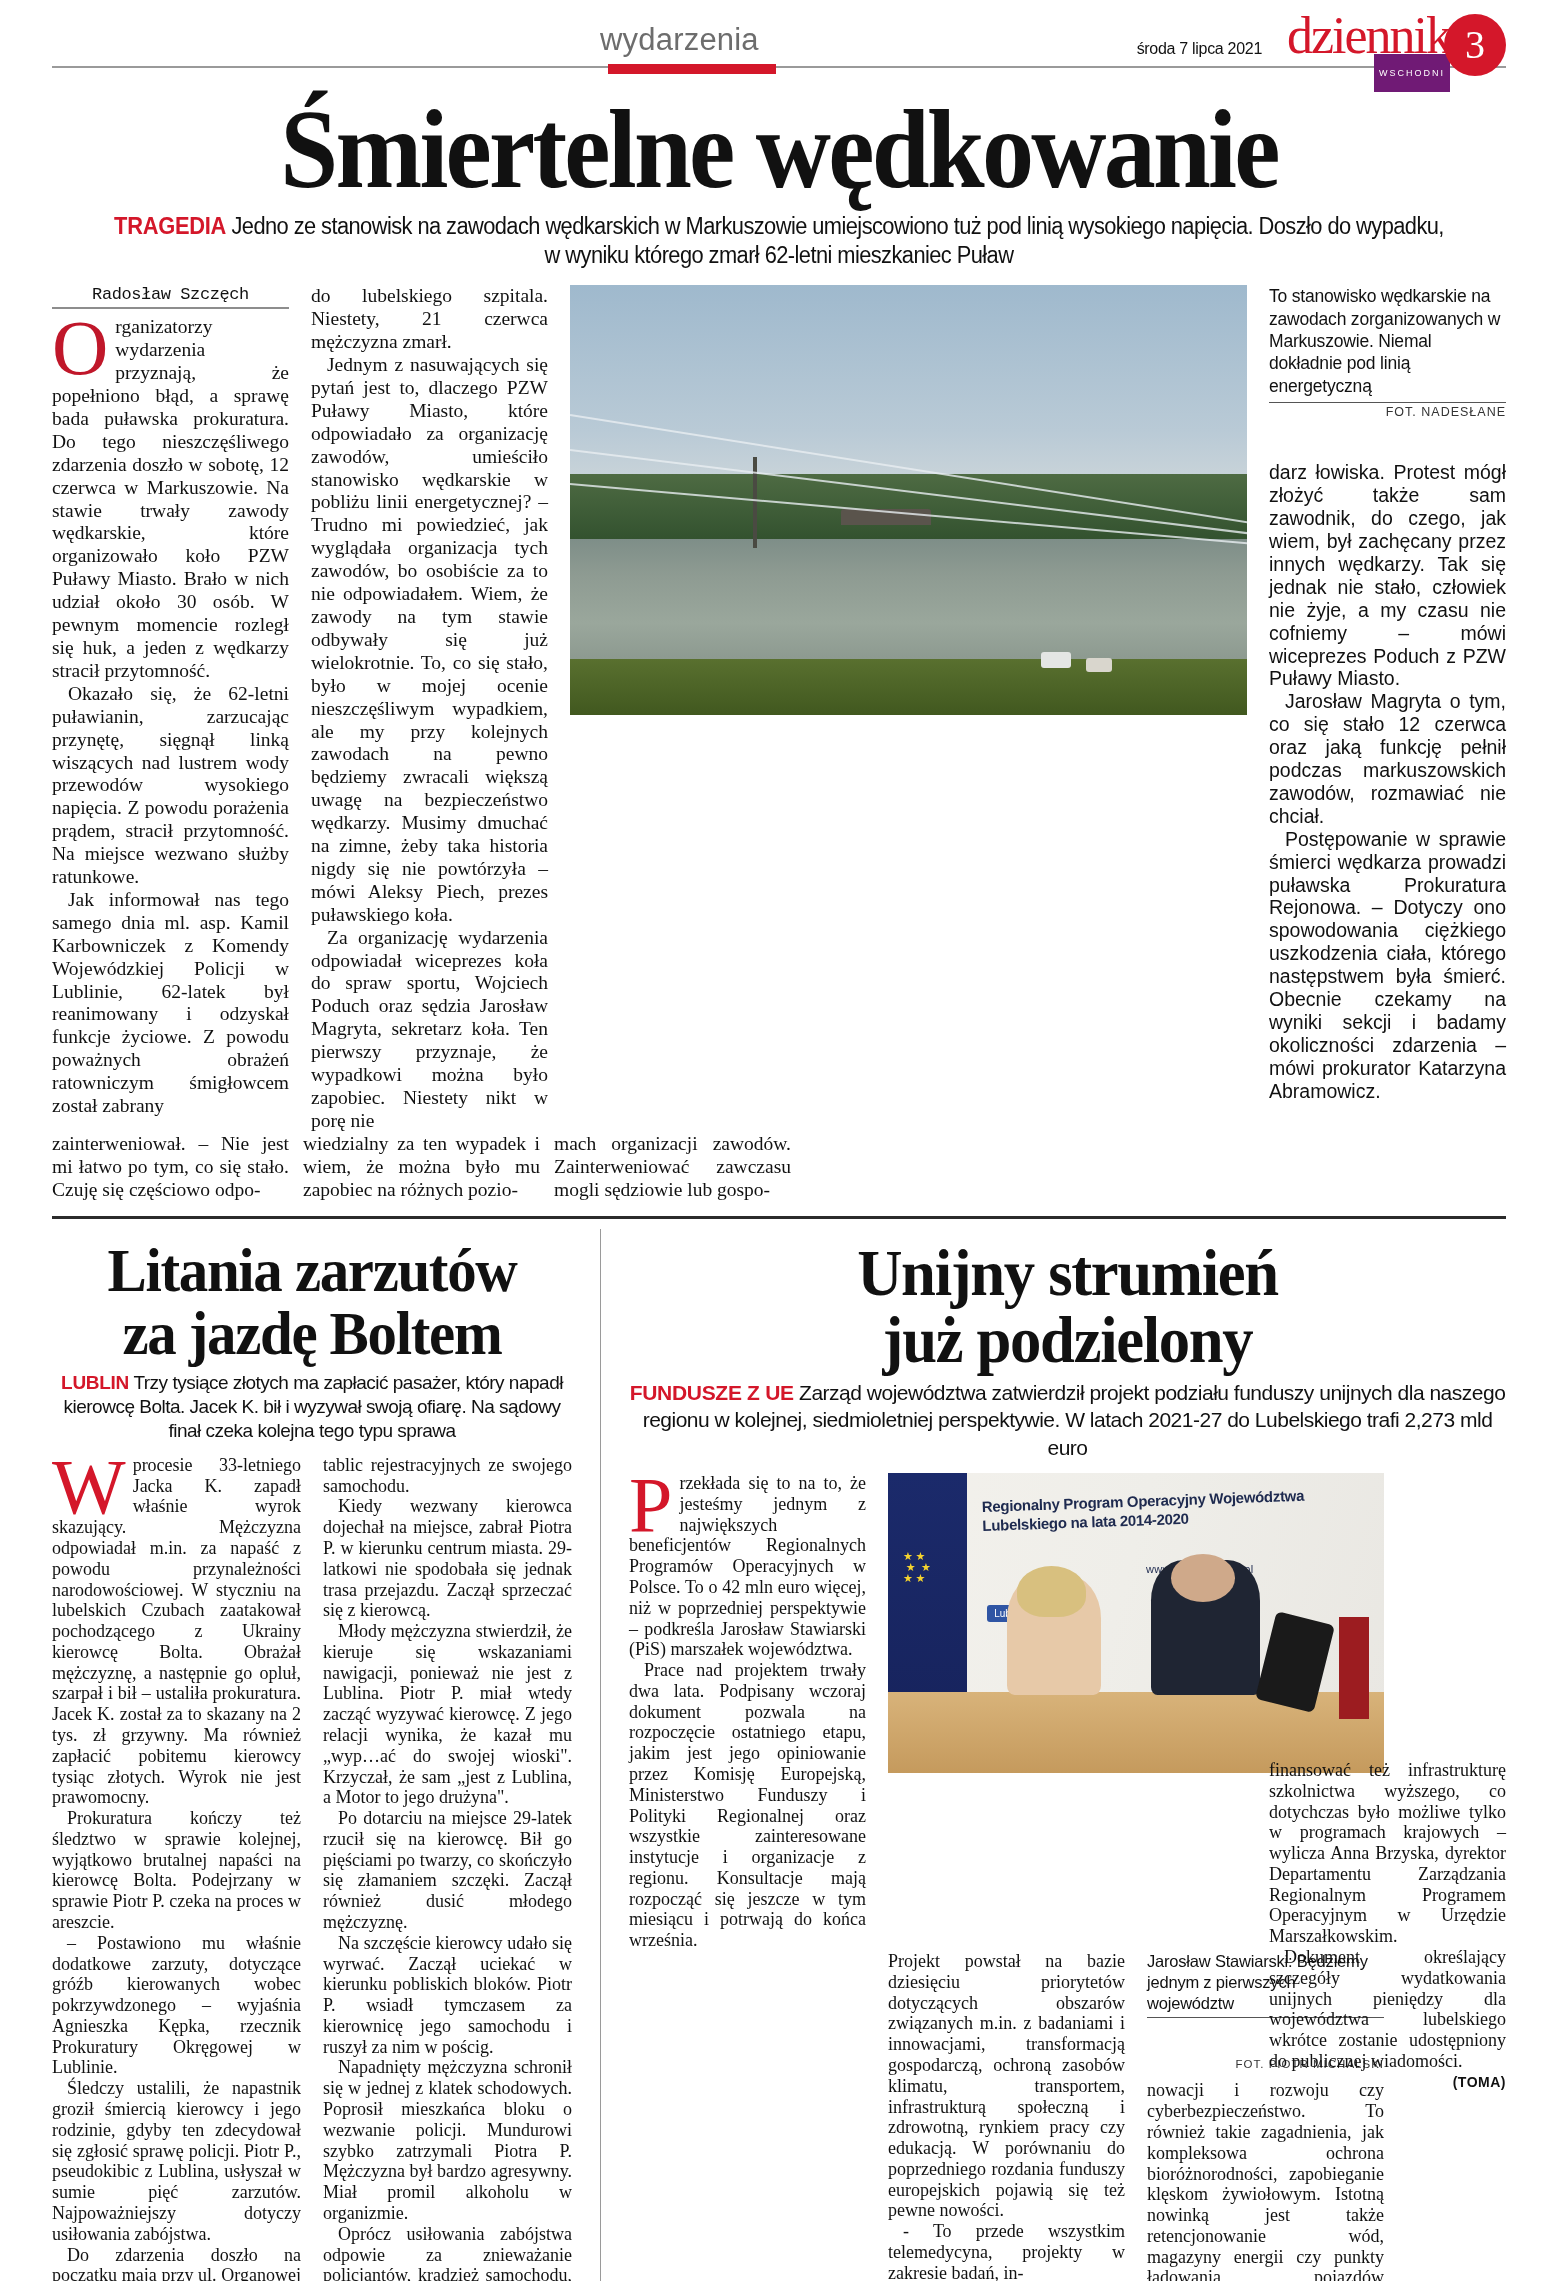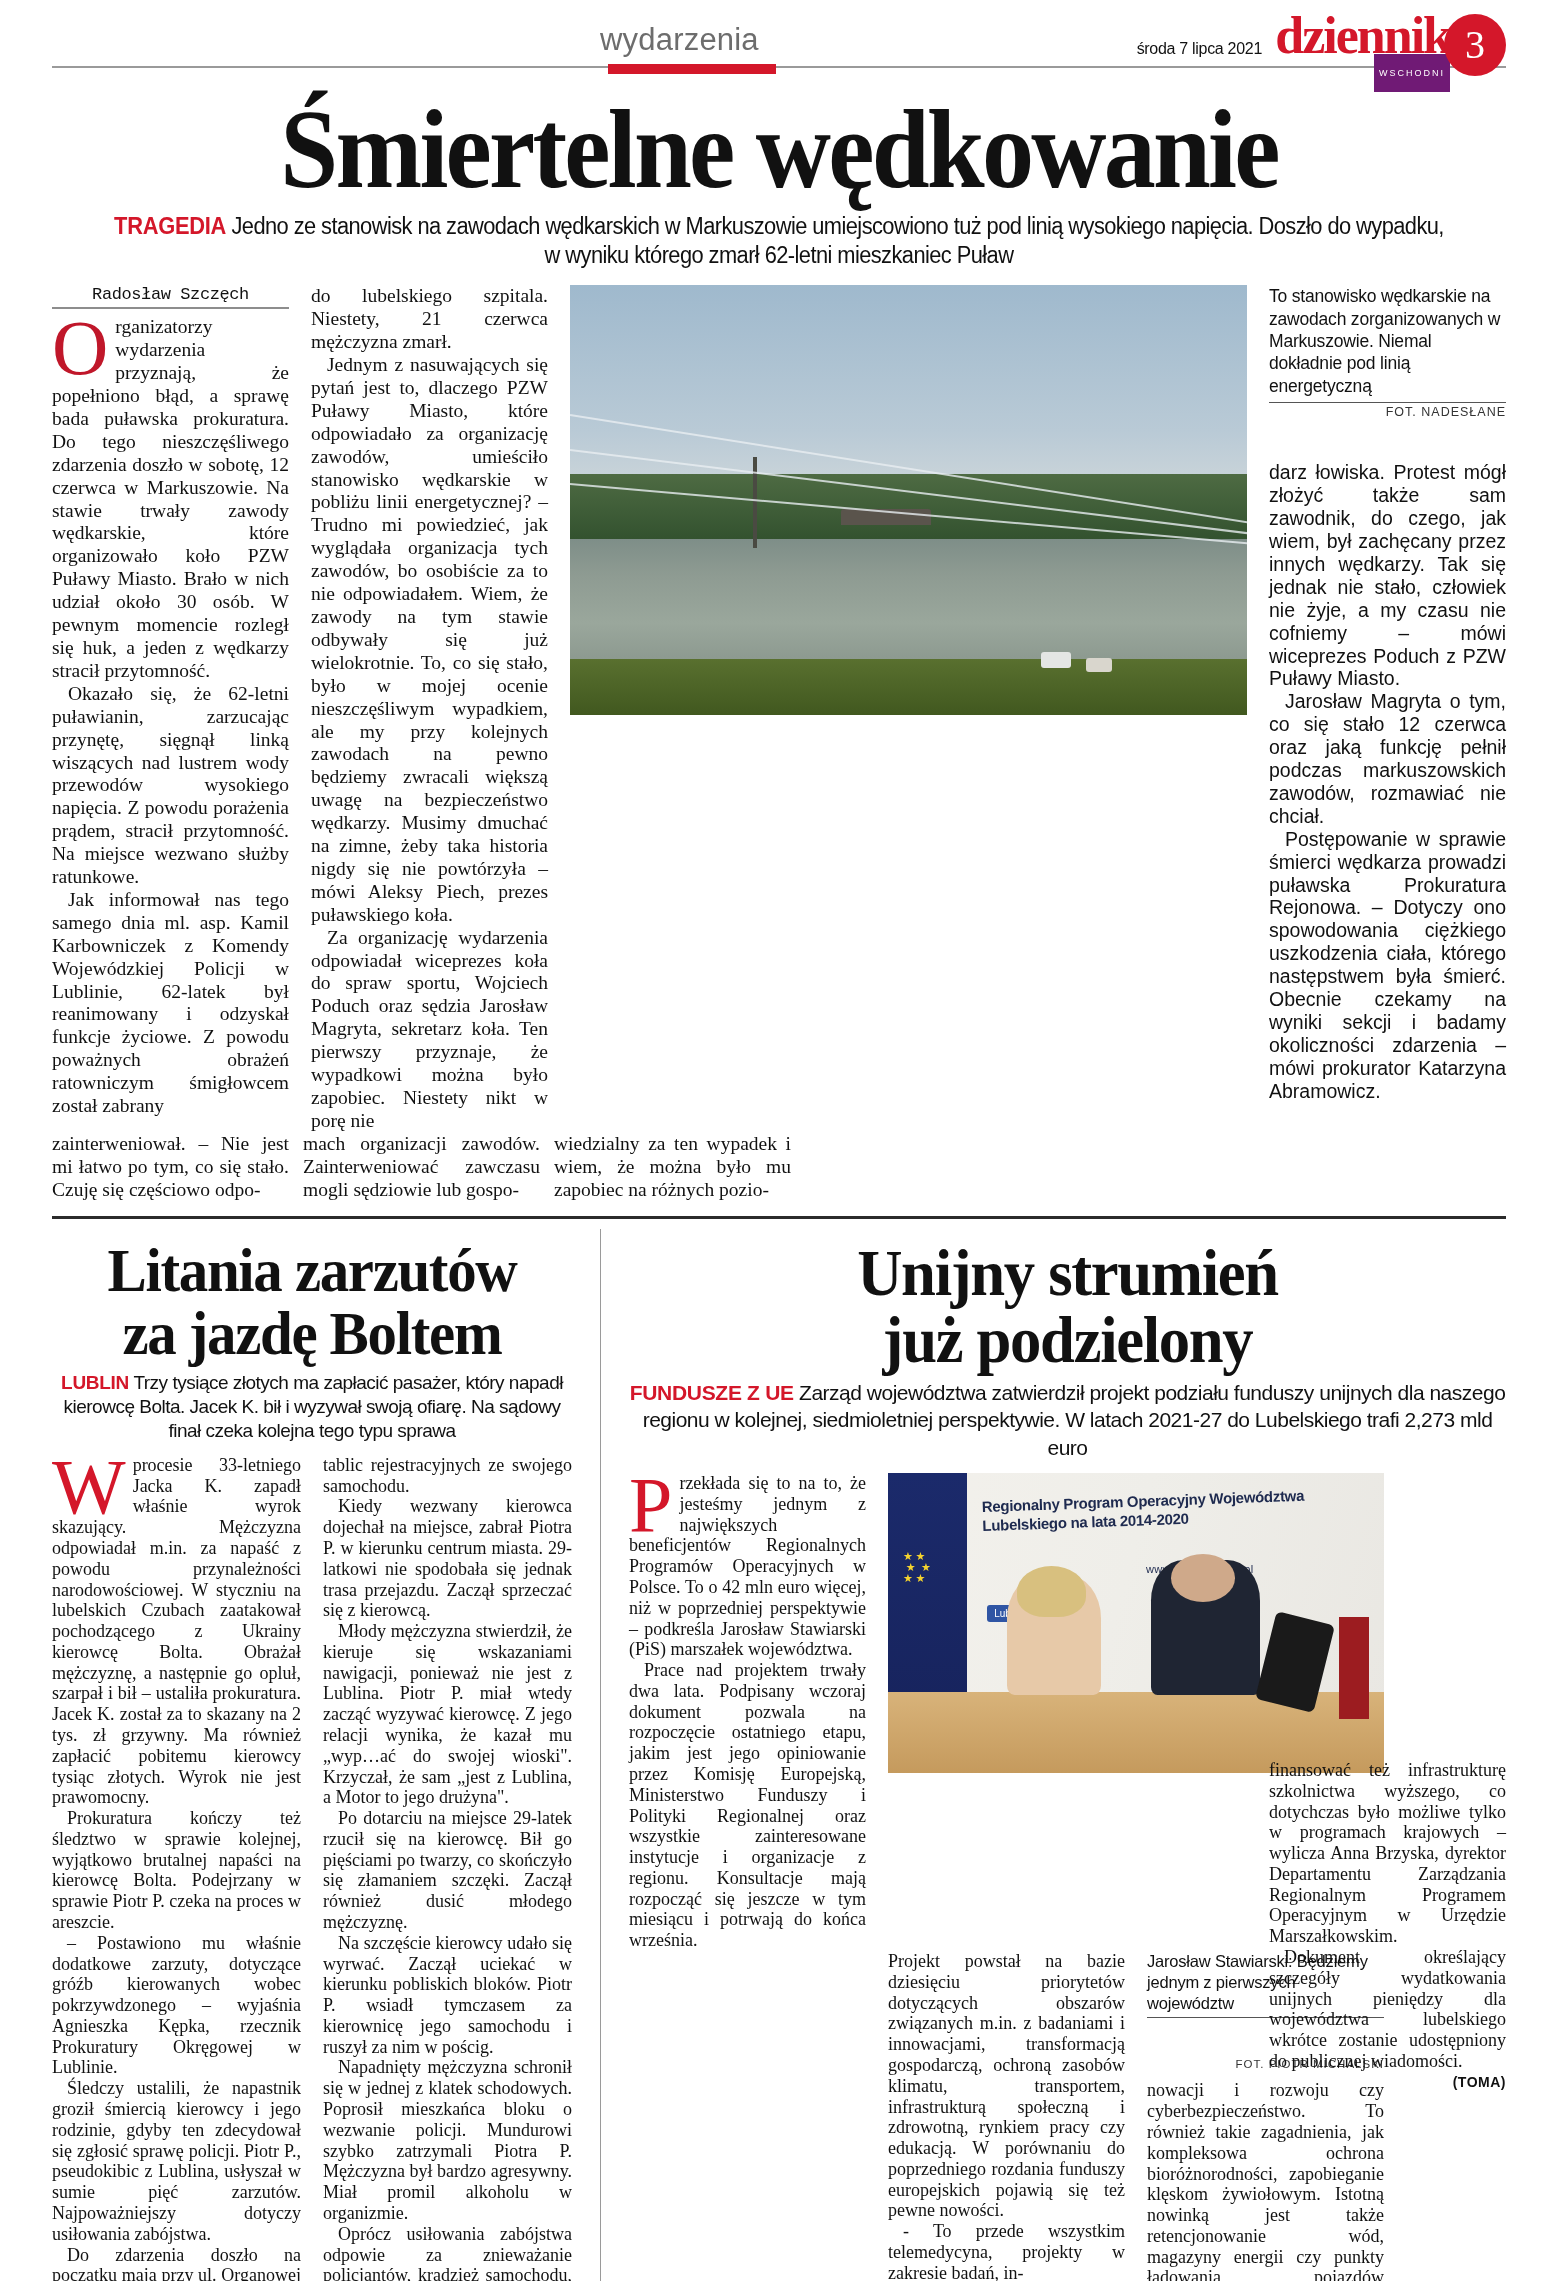--- a/index.html
+++ b/index.html
@@ -7,21 +7,21 @@
   body{width:1558px;height:2281px;font-family:"Liberation Serif",serif;color:#111;-webkit-font-smoothing:antialiased;}
   .page{position:relative;width:1558px;height:2281px;background:#fff;box-sizing:border-box;padding:0 52px;}
 
   
   .masthead{position:relative;height:92px;}
   .mast-rule{position:absolute;left:0;right:0;top:66px;height:2px;background:#9a9a9a;}
   .section-word{position:absolute;left:548px;top:22px;font-family:"Liberation Sans",sans-serif;font-size:31px;color:#6d6d6d;letter-spacing:.2px;}
   .section-underline{position:absolute;left:556px;top:64px;width:168px;height:10px;background:#d4172a;}
   .mast-date{position:absolute;right:244px;top:40px;font-family:"Liberation Sans",sans-serif;font-size:16px;color:#111;letter-spacing:-.3px;}
   .logo-wrap{position:absolute;right:56px;top:12px;text-align:right;}
-  .logo-main{font-family:"Liberation Serif",serif;font-weight:bold;font-size:52px;color:#d4172a;letter-spacing:-2px;line-height:.92;font-style:normal;}
+  .logo-main{font-family:"Liberation Serif",serif;font-weight:normal;font-size:52px;color:#d4172a;letter-spacing:-2px;line-height:.92;font-style:normal;}
   .logo-sub{display:inline-block;background:#701a75;color:#fff;font-family:"Liberation Sans",sans-serif;font-size:9px;font-weight:normal;letter-spacing:2px;padding:14px 5px;margin-top:-6px;}
   .pagenum{position:absolute;right:0px;top:14px;width:62px;height:62px;border-radius:50%;background:#d4172a;color:#fff;font-family:"Liberation Serif",serif;font-size:40px;text-align:center;line-height:62px;}
 
   
   .main-head{font-family:"Liberation Serif",serif;font-weight:bold;font-size:112px;line-height:.96;text-align:center;letter-spacing:-3px;margin:4px 0 8px 0;transform:scaleX(.93);transform-origin:center;}
   .lead{font-family:"Liberation Sans",sans-serif;font-size:23px;line-height:1.3;text-align:center;margin:0 22px 14px 22px;letter-spacing:-.6px;transform:scaleX(.95);transform-origin:center;}
   .kicker{color:#d4172a;font-weight:bold;letter-spacing:-.3px;}
 
   
   .a1{position:relative;display:grid;grid-template-columns:237px 237px 1fr 237px;column-gap:22px;}
@@ -146,22 +146,22 @@
       <div class="cap-credit">FOT. NADESŁANE</div>
       <div style="height:42px"></div>
       <p class="body first">darz łowiska. Protest mógł złożyć także sam zawodnik, do czego, jak wiem, był zachęcany przez innych wędkarzy. Tak się jednak nie stało, człowiek nie żyje, a my czasu nie cofniemy – mówi wiceprezes Poduch z PZW Puławy Miasto.</p>
       <p class="body">Jarosław Magryta o tym, co się stało 12 czerwca oraz jaką funkcję pełnił podczas markuszowskich zawodów, rozmawiać nie chciał.</p>
       <p class="body">Postępowanie w sprawie śmierci wędkarza prowadzi puławska Prokuratura Rejonowa. – Dotyczy ono spowodowania ciężkiego uszkodzenia ciała, którego następstwem była śmierć. Obecnie czekamy na wyniki sekcji i badamy okoliczności zdarzenia – mówi prokurator Katarzyna Abramowicz.</p>
     </div>
   </div>
 
   <div class="a1-bottom">
     <p class="body first">zainterweniował. – Nie jest mi łatwo po tym, co się stało. Czuję się częściowo odpo-</p>
+    <p class="body first">wiedzialny za ten wypadek i wiem, że można było mu zapobiec na różnych pozio-</p>
     <p class="body first">mach organizacji zawodów. Zainterweniować zawczasu mogli sędziowie lub gospo-</p>
-    <p class="body first">wiedzialny za ten wypadek i wiem, że można było mu zapobiec na różnych pozio-</p>
   </div>
 
   <div class="divider-h"></div>
 
   <div class="lower">
 
     <div style="position:relative;">
       <h2 class="head2">
         <span>Litania zarzutów</span><br>
         <span>za jazdę Boltem</span>

